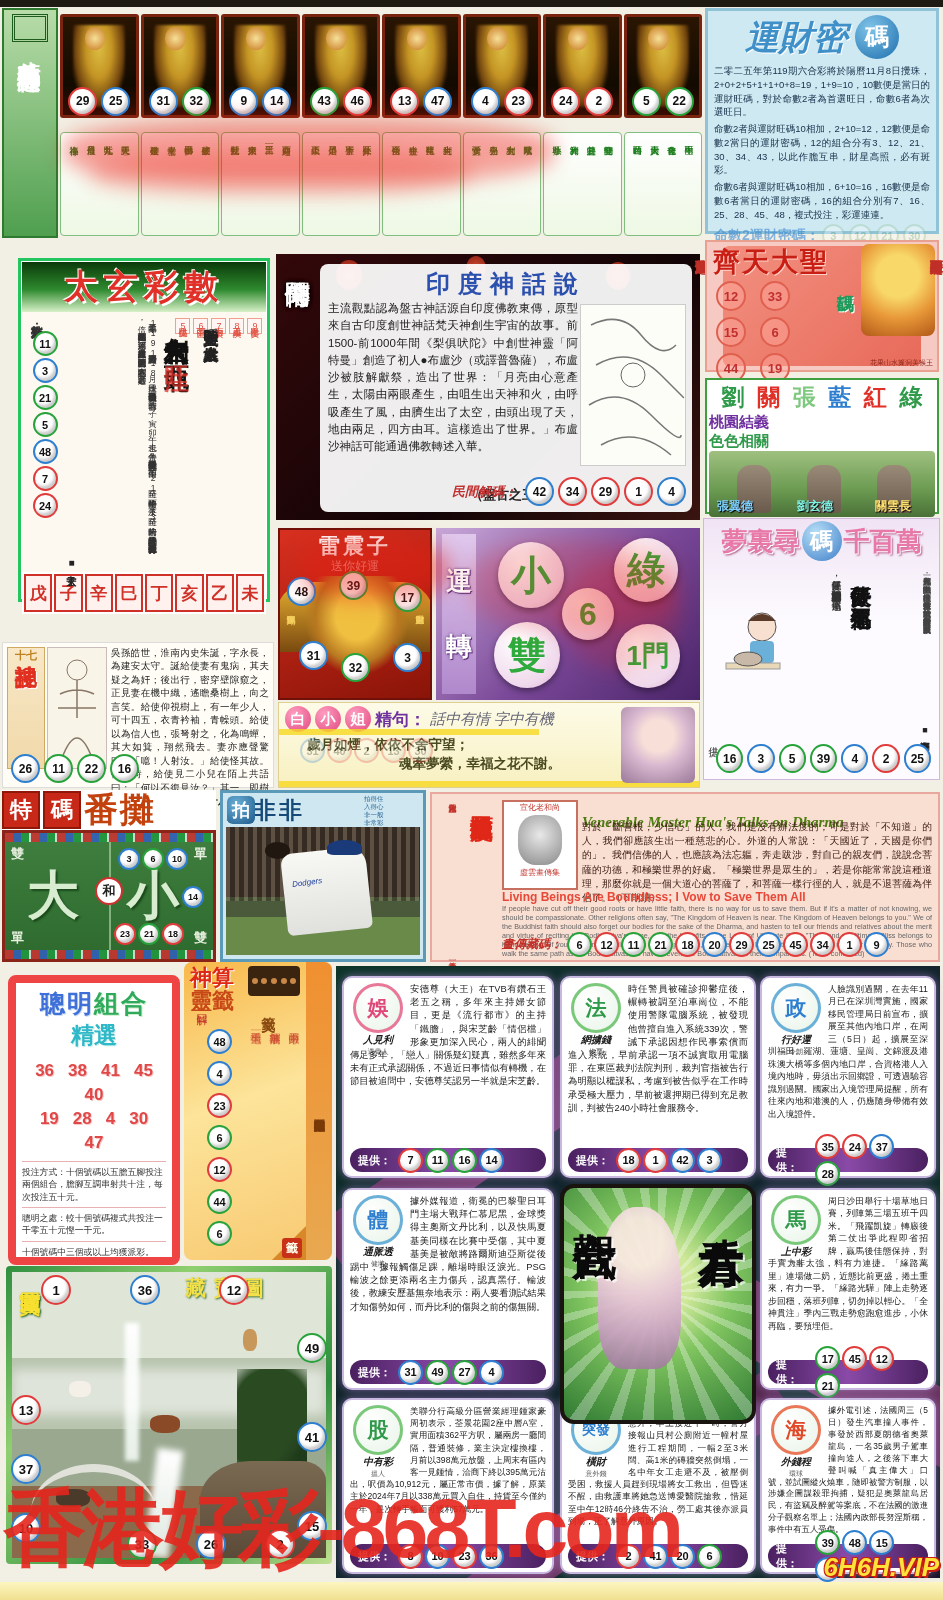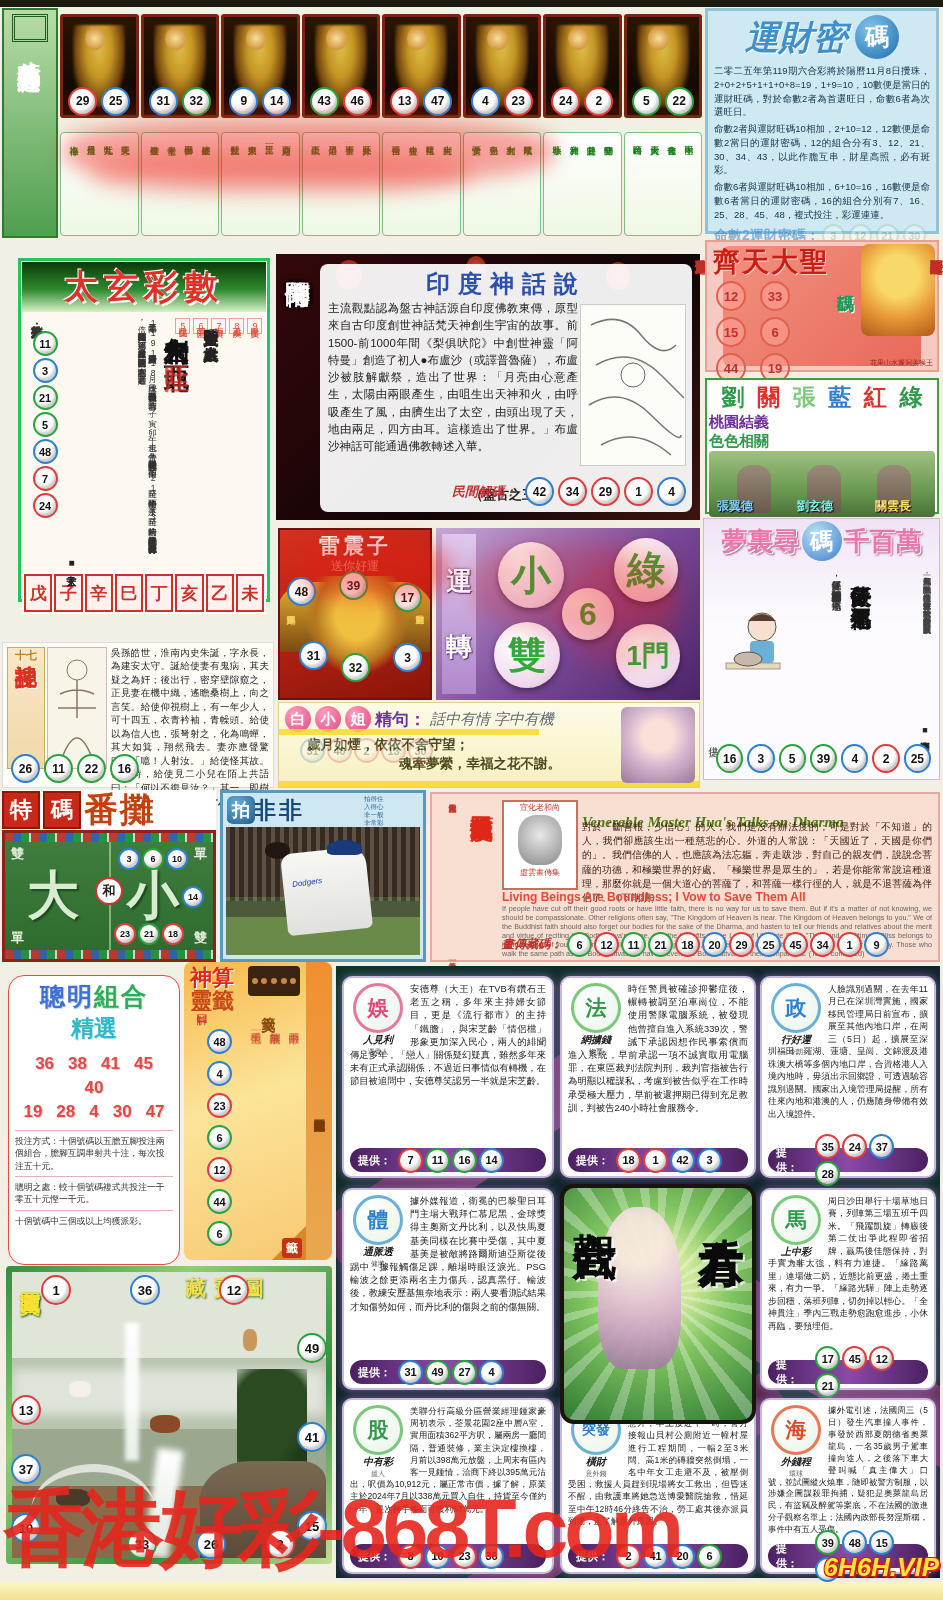--- a/index.html
+++ b/index.html
@@ -202,21 +202,21 @@
   .hua .photo{position:absolute;left:70px;top:6px;width:72px;height:86px;border:2px solid #c87060;background:#fff;font-size:8px;color:#c03028;text-align:center;}
   .hua .face{margin:2px auto;width:44px;height:50px;background:radial-gradient(circle at 50% 40%,#e8e8e8,#888);border-radius:40%;}
   .hua .script{position:absolute;left:150px;top:4px;right:6px;font-size:15px;color:#4d7c0f;font-style:italic;font-weight:bold;font-family:"Liberation Serif",serif;margin-top:16px;}
   .hua .cn{position:absolute;left:150px;top:26px;right:6px;font-size:9.8px;line-height:1.45;text-align:justify;color:#3a1a10;}
   .hua .ent{position:absolute;left:70px;top:96px;right:6px;font-size:12px;font-weight:900;color:#e84838;}
   .hua .en{position:absolute;left:70px;top:110px;right:6px;font-size:7.2px;line-height:1.25;color:#666;text-align:justify;}
   .hua .crow{position:absolute;left:70px;bottom:2px;right:4px;display:flex;align-items:center;}
   .hua .clab{font-size:12px;color:#c03028;font-style:italic;font-weight:bold;margin-right:4px;}
 
   
-  .smart{left:8px;top:975px;width:172px;height:290px;background:#fff;border:1px solid #ef4444;border-radius:16px;padding:4px;}
+  .smart{left:8px;top:975px;width:172px;height:290px;background:#fff;border:8px solid #ef4444;border-radius:8px;padding:4px;}
   .smart .t1{text-align:center;font-size:25px;font-weight:900;letter-spacing:2px;}
   .smart .t1 .a{color:#3f6fd8;text-shadow:1px 1px 0 #cde;}
   .smart .t1 .b{color:#2faa5c;text-shadow:1px 1px 0 #cec;}
   .smart .t2{text-align:center;font-size:23px;font-weight:900;color:#2fb8c8;text-shadow:1px 1px 0 #cee;}
   .smart .rows{margin:8px 0 6px;text-align:center;}
   .smart p{font-size:8.8px;line-height:1.4;margin:4px 2px;border-top:1px solid #e8b0b0;padding-top:4px;color:#333;}
 
   
   .oracle{left:184px;top:962px;width:148px;height:298px;background:linear-gradient(160deg,#f8b84a,#fce49a 45%,#f8c870);border-radius:8px;overflow:hidden;}
   .oracle .sidebar{position:absolute;right:0;top:0;bottom:0;width:26px;background:linear-gradient(180deg,#f09030,#e8a850);

